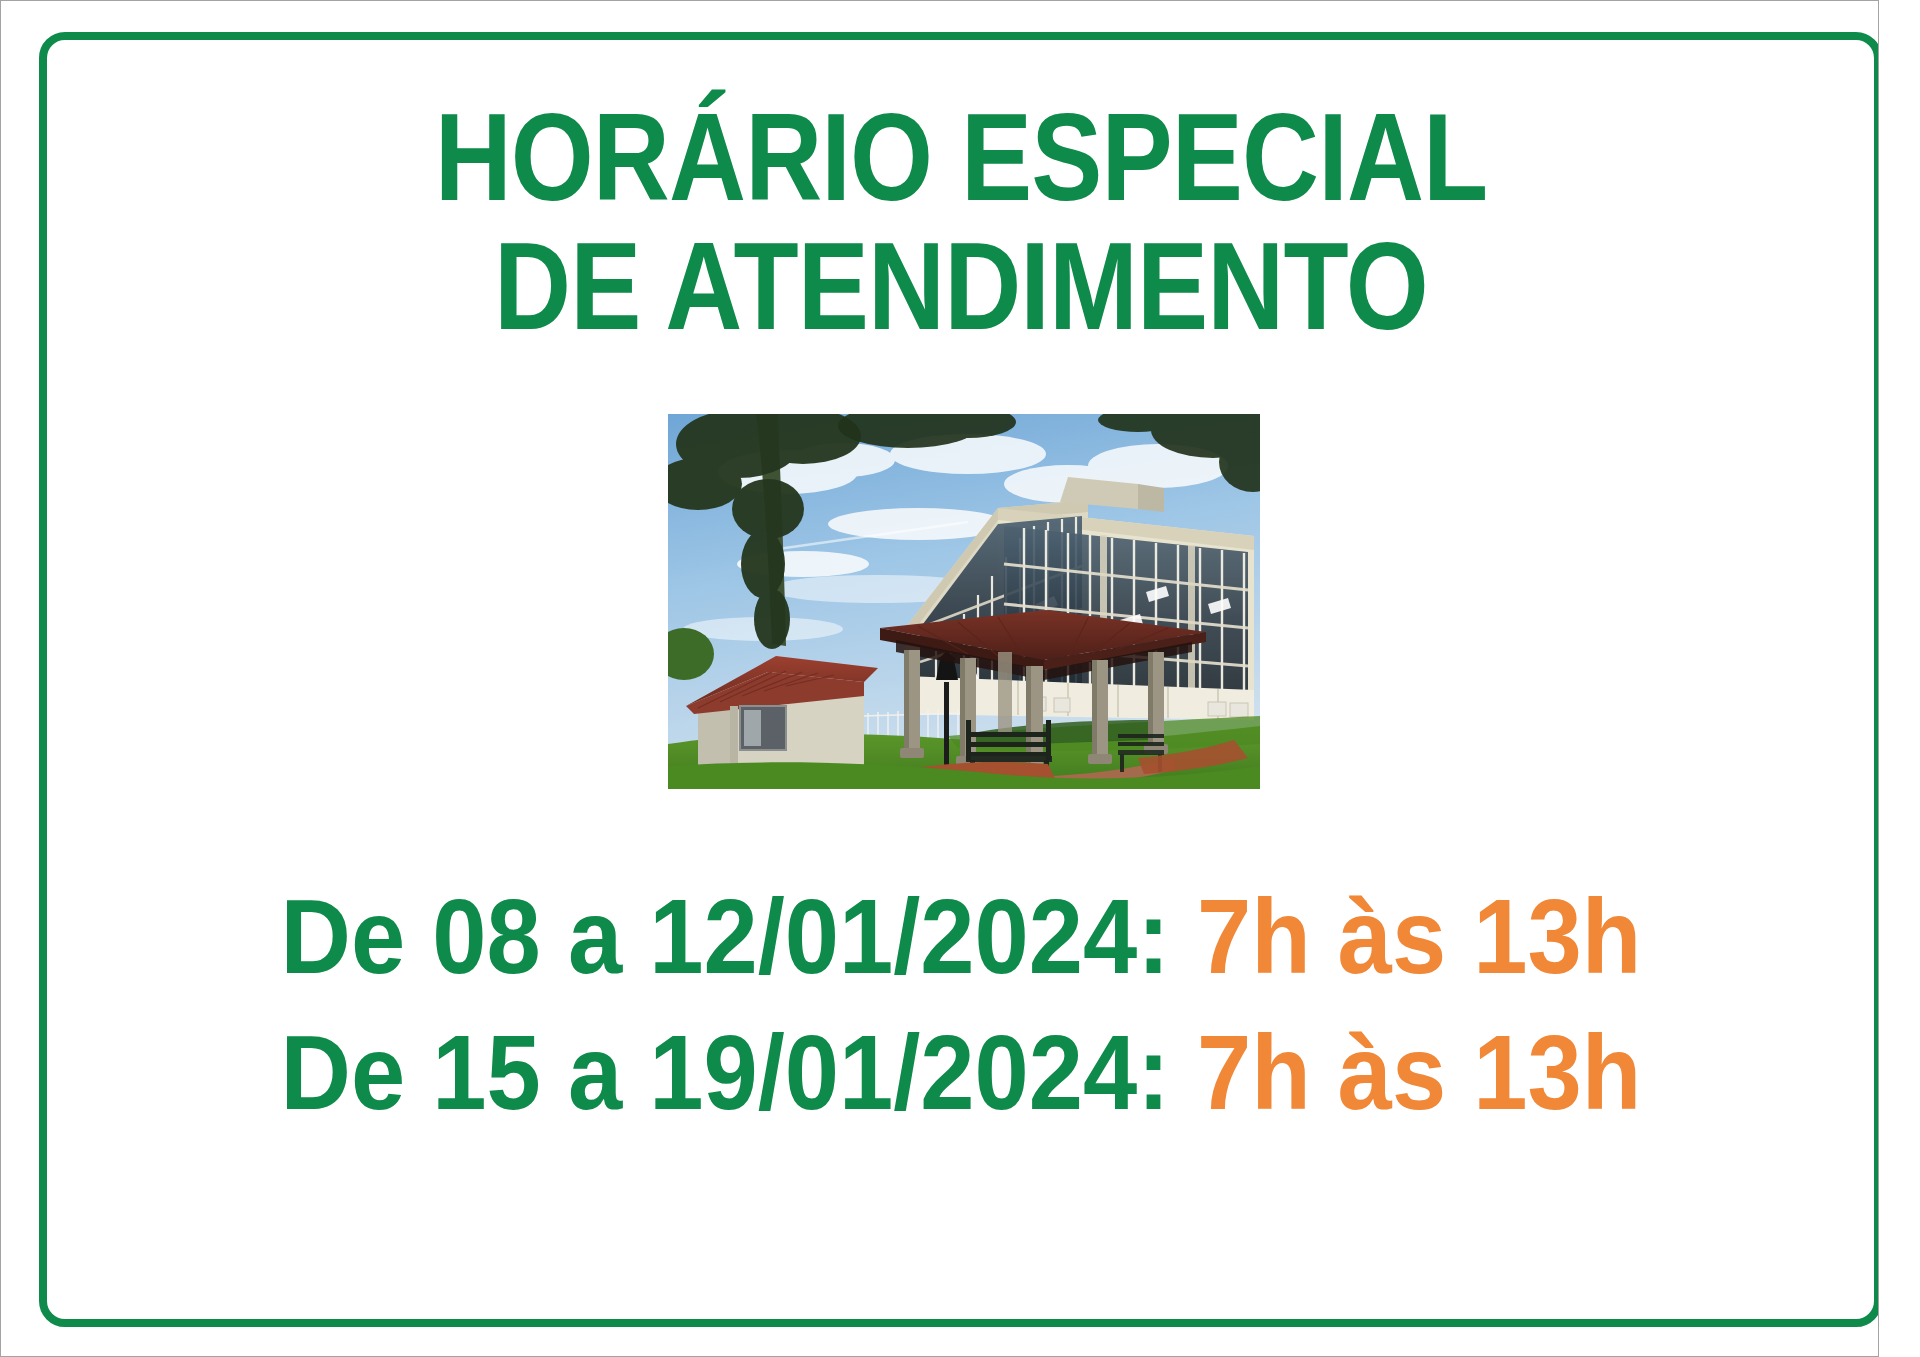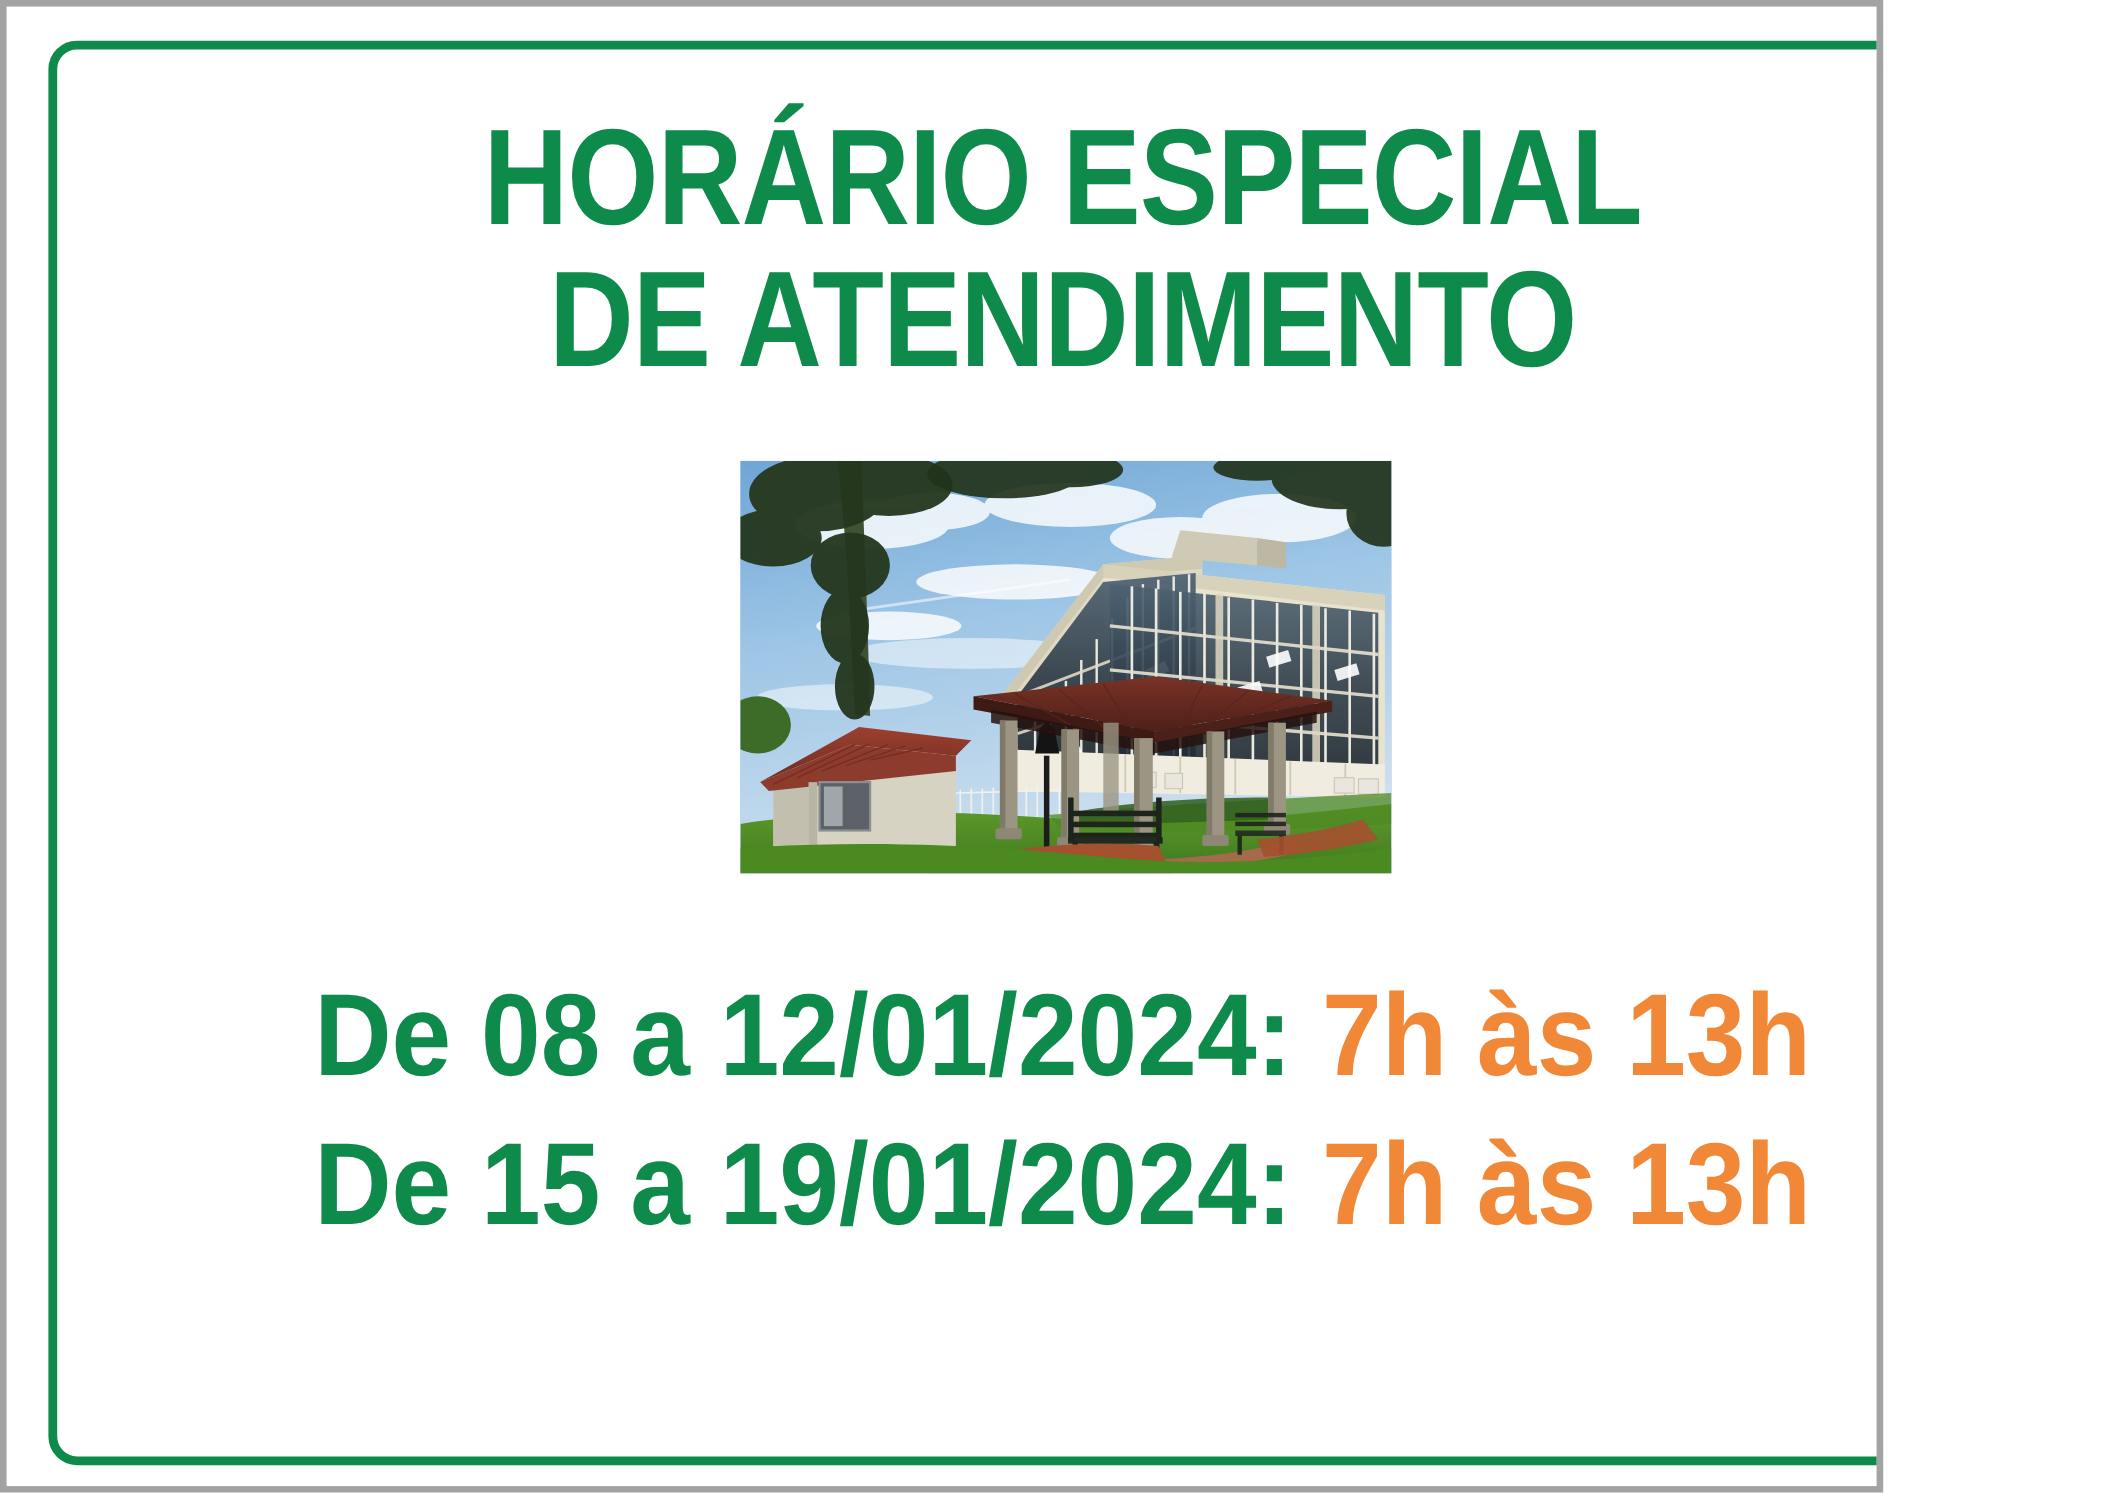--- a/index.html
+++ b/index.html
@@ -4,25 +4,25 @@
 <title>Horário Especial de Atendimento</title>
 <style>
   html, body {
     margin: 0;
     padding: 0;
     background: #ffffff;
   }
 
   #poster {
     position: relative;
-    width: 1712px;
+    width: 1879px;
     height: 1357px;
     background: #ffffff;
     box-sizing: border-box;
-    border: 6px solid #a3a3a3;
+    border: 1px solid #a3a3a3;
     overflow: hidden;
     font-family: "Liberation Sans", "DejaVu Sans", sans-serif;
     padding-left: 32px;
   }
 
   
   .frame {
     position: absolute;
     left: 38px;
     top: 31px;

